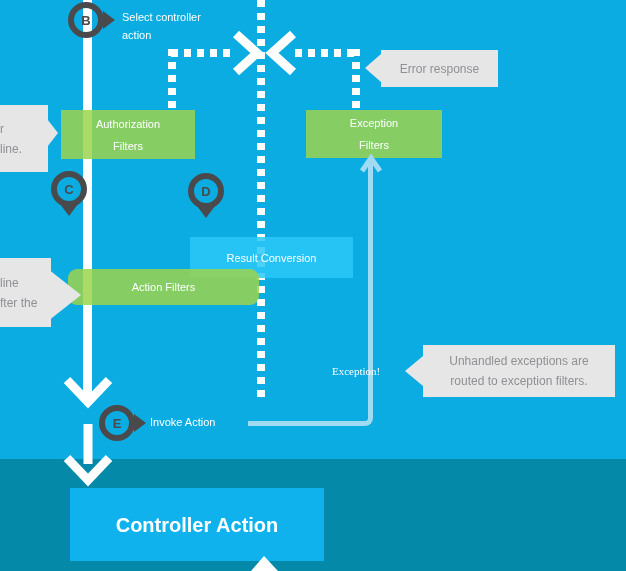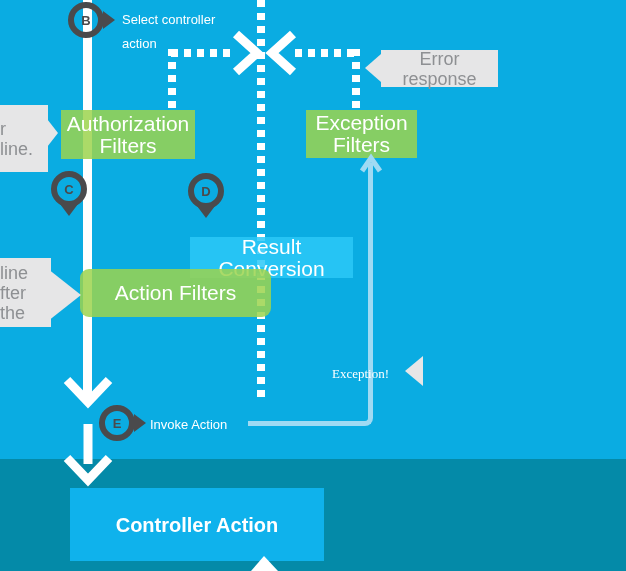--- a/index.html
+++ b/index.html
@@ -7,37 +7,37 @@
          font-family:"Liberation Sans",sans-serif;}
   .abs{position:absolute;}
   .band{left:0;top:459px;width:626px;height:112px;background:#048AA8;z-index:0;}
   
   .vline{background:#fff;z-index:1;}
   .dash-v{background:repeating-linear-gradient(180deg,#fff 0 7px,rgba(255,255,255,0) 7px 13px);z-index:1;}
   .dash-h{background:repeating-linear-gradient(90deg,#fff 0 7px,rgba(255,255,255,0) 7px 13px);z-index:1;}
   .exc-line{border-right:5px solid #A0DAF3;border-bottom:5px solid #A0DAF3;
             border-bottom-right-radius:8px;z-index:1;}
   .box{display:flex;align-items:center;justify-content:center;text-align:center;color:#fff;
-       font-size:21px;line-height:22px;white-space:pre-line;z-index:2;}
+       font-size:11px;line-height:22px;white-space:pre-line;z-index:2;}
   .green{background:rgba(156,212,77,0.85);}
   .cyan{background:rgba(44,200,247,0.85);}
   .controller{background:#0FB2EC;font-weight:bold;font-size:20px;z-index:2;}
   .overlay{position:absolute;left:0;top:0;z-index:3;pointer-events:none;}
   .pin{position:absolute;width:24px;height:24px;border:6px solid #4A4A4C;border-radius:50%;
        color:#4A4A4C;font-weight:bold;font-size:13px;display:flex;align-items:center;
        justify-content:center;z-index:4;}
   .pin::after{content:"";position:absolute;width:0;height:0;}
   .pin-right::after{left:100%;margin-left:5px;top:50%;transform:translateY(-50%);
        border-top:9px solid transparent;border-bottom:9px solid transparent;
        border-left:12px solid #4A4A4C;}
   .pin-down::after{top:100%;margin-top:3px;left:50%;transform:translateX(-50%);
        border-left:9px solid transparent;border-right:9px solid transparent;
        border-top:12px solid #4A4A4C;}
-  .lbl{color:#fff;font-size:13px;line-height:24px;white-space:pre-line;z-index:5;}
-  .callout{background:#E6E6E7;color:#8E9093;font-size:18px;line-height:20px;display:flex;
+  .lbl{color:#fff;font-size:11px;line-height:18px;white-space:pre-line;z-index:5;}
+  .callout{background:#E6E6E7;color:#8E9093;font-size:12px;line-height:20px;display:flex;
            align-items:center;justify-content:center;text-align:center;white-space:pre-line;z-index:4;}
   .callout.clip{justify-content:flex-start;text-align:left;padding-left:8px;}
   .tri{width:0;height:0;z-index:4;}
   .tri-left16{border-top:14px solid transparent;border-bottom:14px solid transparent;
               border-right:16px solid #E6E6E7;}
   .tri-left18{border-top:15px solid transparent;border-bottom:15px solid transparent;
               border-right:18px solid #E6E6E7;}
   .tri-right18{border-top:23px solid transparent;border-bottom:23px solid transparent;
                border-left:18px solid #E6E6E7;}
   .tri-right38{border-top:30px solid transparent;border-bottom:30px solid transparent;
@@ -55,28 +55,28 @@
   <div class="abs dash-h" style="left:171px;top:49px;width:64px;height:8px;"></div>
   <div class="abs dash-v" style="left:168px;top:49px;width:8px;height:61px;"></div>
   <div class="abs dash-h" style="left:295px;top:49px;width:62px;height:8px;"></div>
   <div class="abs dash-v" style="left:352px;top:49px;width:8px;height:61px;"></div>
   <div class="abs exc-line" style="left:248px;top:163px;width:120px;height:258px;"></div>
 
   <div class="abs box green" style="left:61px;top:110px;width:134px;height:49px;">
     <span>Authorization
 Filters</span>
   </div>
-  <div class="abs box green" style="left:306px;top:110px;width:111px;height:48px;">
+  <div class="abs box green" style="left:306px;top:110px;width:136px;height:48px;">
     <span>Exception
 Filters</span>
   </div>
   <div class="abs box cyan" style="left:190px;top:202px;width:163px;height:41px;margin-top:35px;">
     <span>Result Conversion</span>
   </div>
-  <div class="abs box green" style="left:80px;top:269px;width:191px;height:48px;border-radius:9px;">
+  <div class="abs box green" style="left:68px;top:269px;width:191px;height:36px;border-radius:9px;">
     <span>Action Filters</span>
   </div>
   <div class="abs box controller" style="left:38px;top:488px;width:254px;height:73px;margin-left:32px;">
     <span>Controller Action</span>
   </div>
 
   <svg class="overlay" width="626" height="571" viewBox="0 0 626 571">
     <polyline points="236,34 257,53 236,72" fill="none" stroke="#FFFFFF" stroke-width="9"></polyline>
     <polyline points="293,34 272,53 293,72" fill="none" stroke="#FFFFFF" stroke-width="9"></polyline>
     <polyline points="67,380 88,402 109,380" fill="none" stroke="#FFFFFF" stroke-width="9"></polyline>
@@ -97,20 +97,24 @@
   </div>
   <div class="pin pin-right" style="left:99px;top:405px;">
     <span>E</span>
   </div>
 
   <div class="abs callout" style="left:381px;top:50px;width:117px;height:37px;">
     <span>Error response</span>
   </div>
   <div class="abs tri tri-left16" style="left:365px;top:54px;"></div>
 
+  <div class="abs callout" style="left:423px;top:345px;width:192px;height:52px;">
+    <span>Unhandled exceptions are
+routed to exception filters.</span>
+  </div>
   <div class="abs tri tri-left18" style="left:405px;top:356px;"></div>
 
   <div class="abs callout clip" style="left:-8px;top:105px;width:48px;height:67px;">
     <span>r
 line.</span>
   </div>
   <div class="abs tri tri-right18" style="left:40px;top:110px;"></div>
 
   <div class="abs callout clip" style="left:-8px;top:258px;width:51px;height:69px;">
     <span>line

